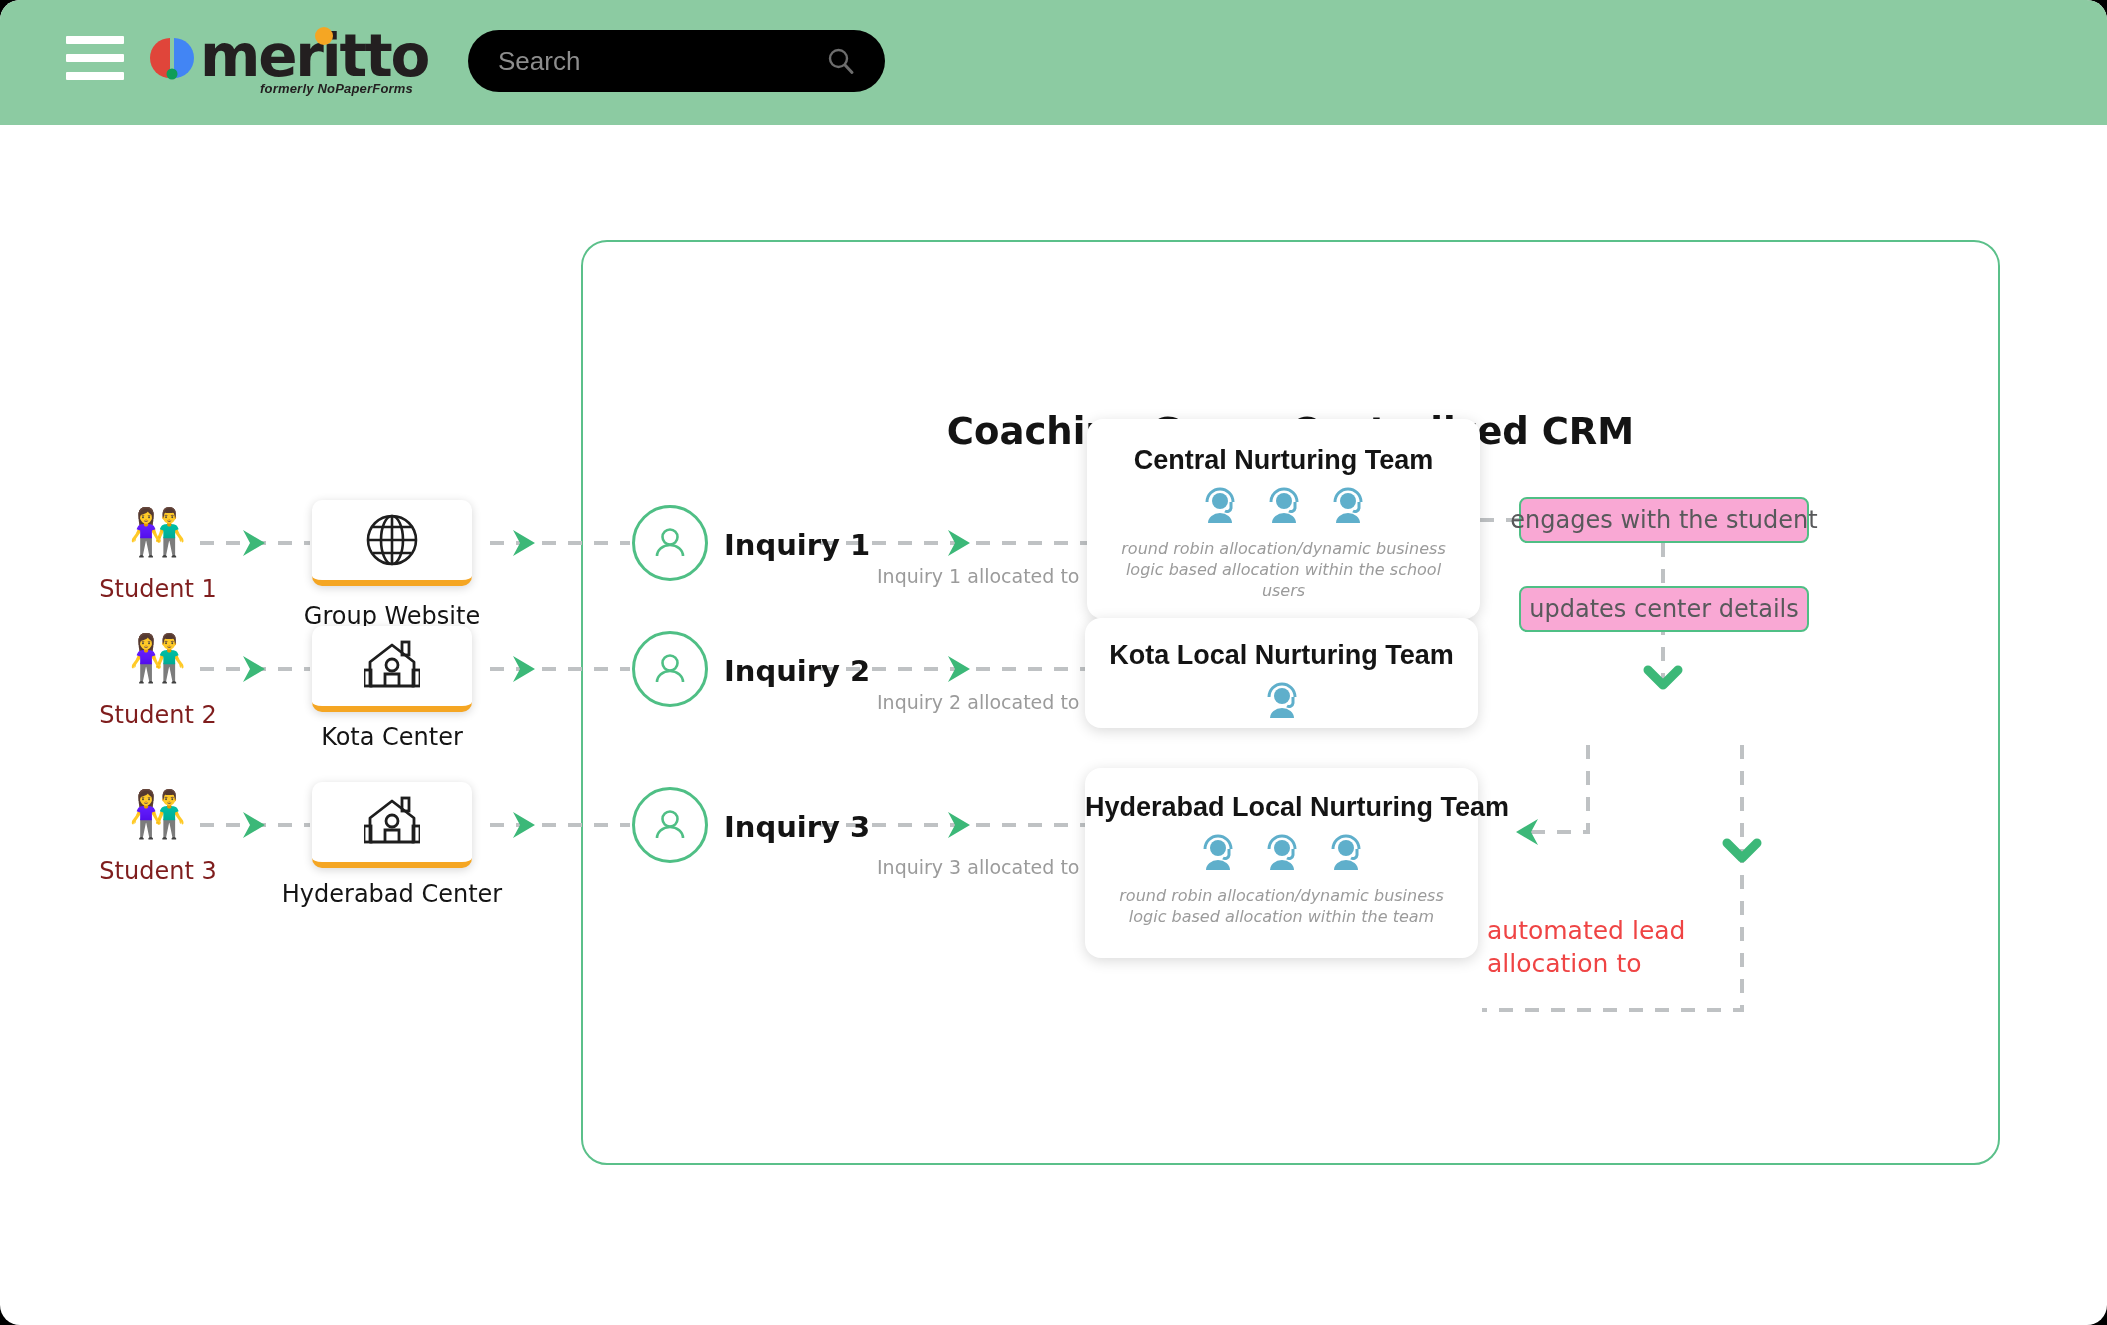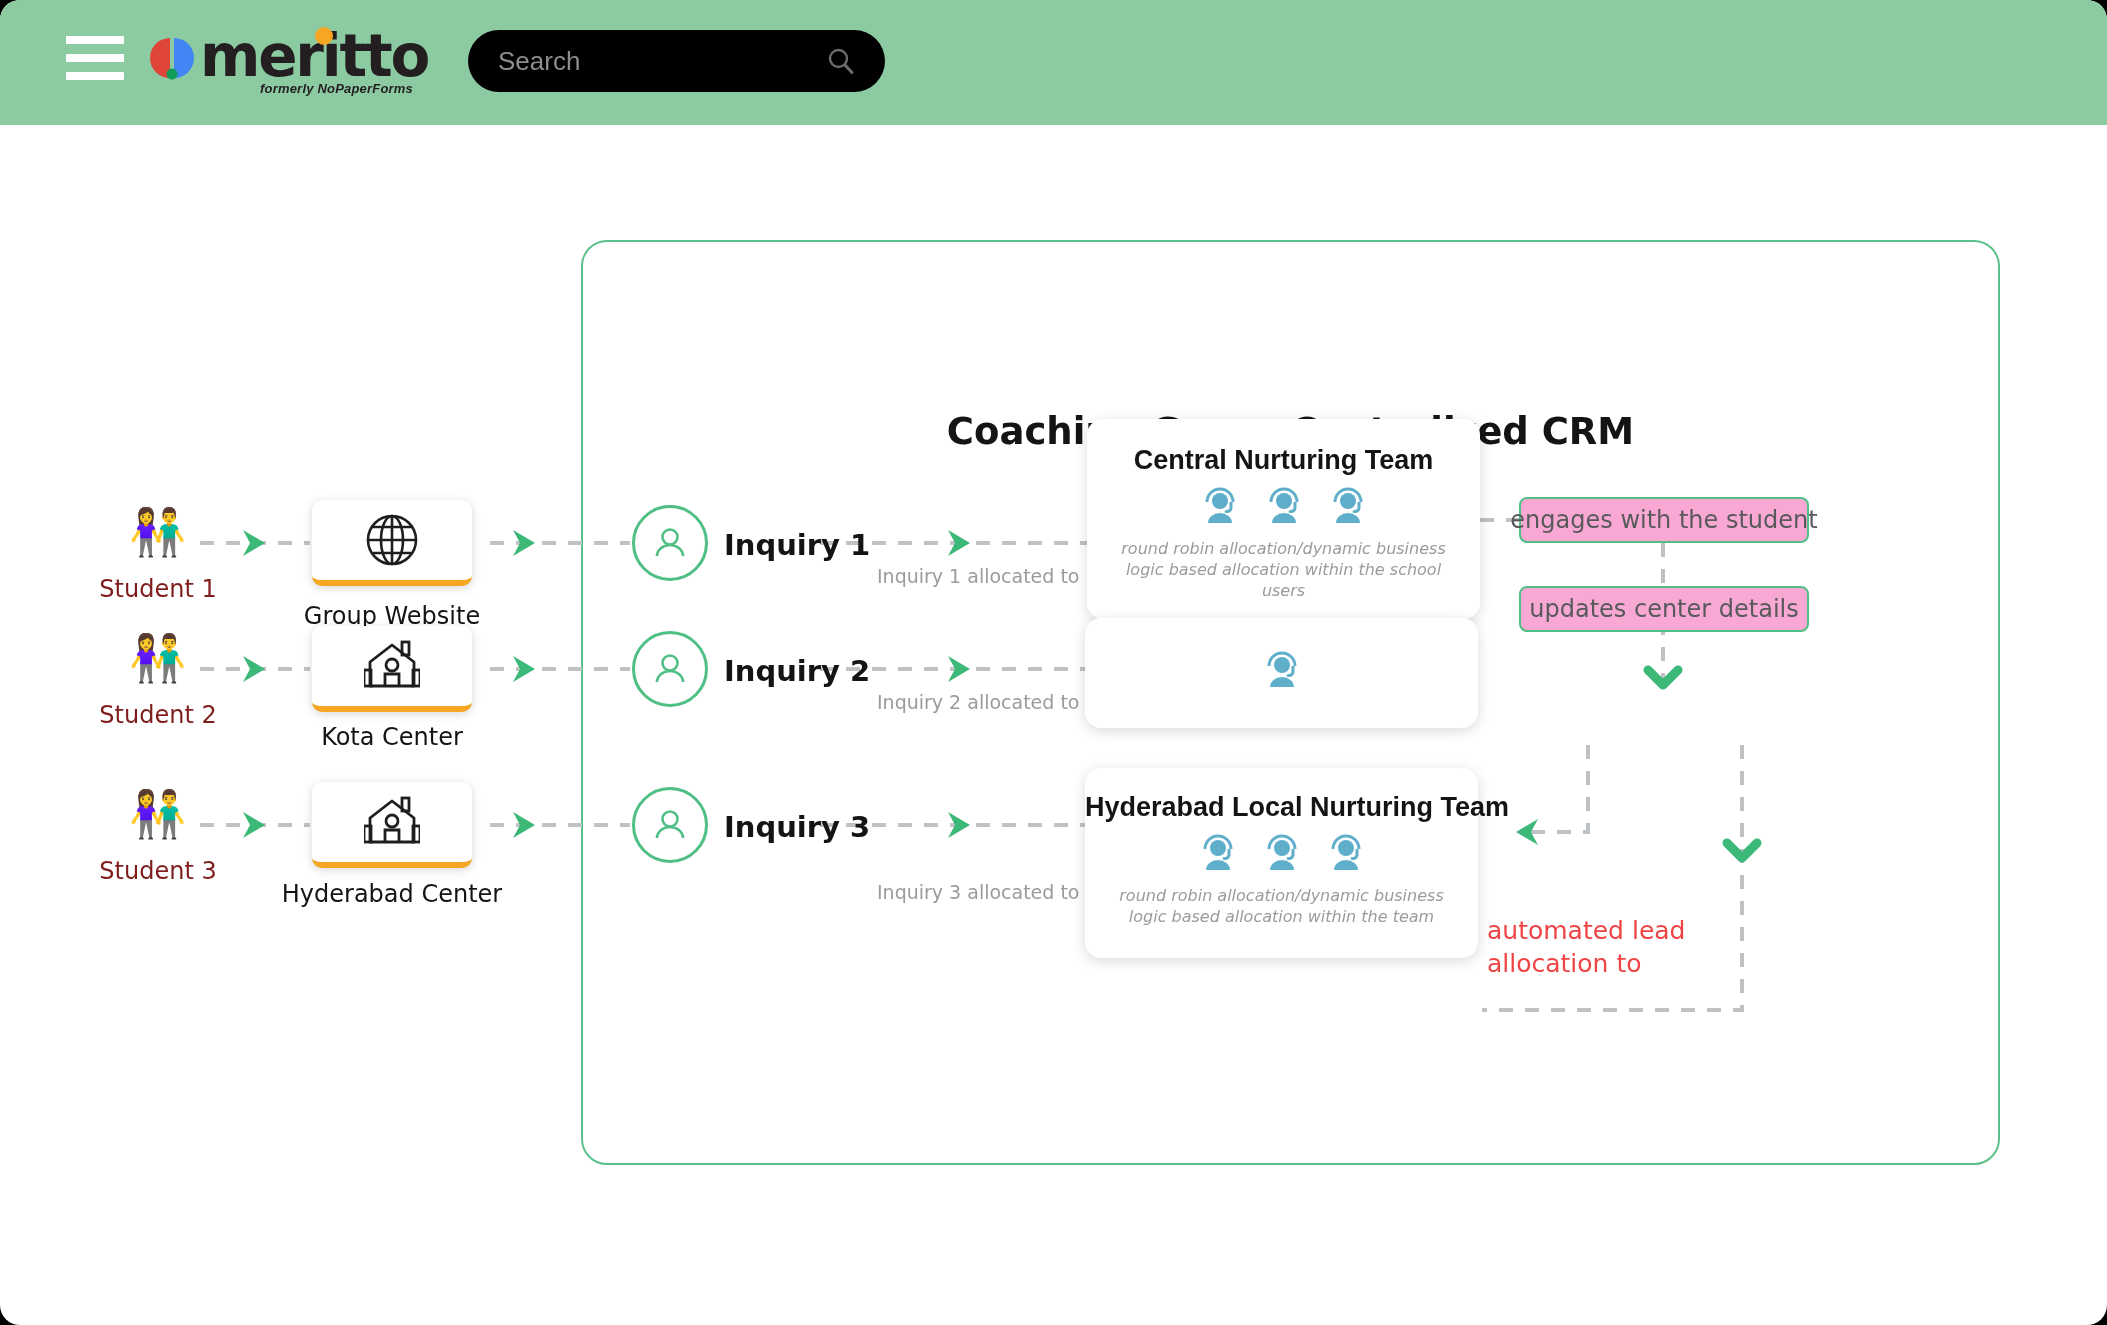--- a/index.html
+++ b/index.html
@@ -296,21 +296,21 @@
     <div class="inquiry-label" style="left:724px; top:529px;">Inquiry 2</div>
     <div class="alloc-label" style="left:877px; top:566px;">Inquiry 2 allocated to</div>
 
     <div class="inquiry-circle" style="left:632px; top:662px;">
       <svg width="40" height="40" viewBox="0 0 40 40">
         <circle cx="20" cy="14" r="7.5" fill="none" stroke="#4fbf85" stroke-width="2.6"></circle>
         <path d="M7 33 a13 11 0 0 1 26 0" fill="none" stroke="#4fbf85" stroke-width="2.6"></path>
       </svg>
     </div>
     <div class="inquiry-label" style="left:724px; top:685px;">Inquiry 3</div>
-    <div class="alloc-label" style="left:877px; top:756px;">Inquiry 3 allocated to</div>
+    <div class="alloc-label" style="left:877px; top:731px;">Inquiry 3 allocated to</div>
 
     <div class="team-card" style="left:1087px; top:294px; width:393px; height:200px; padding-top:26px;">
       <div class="team-title">Central Nurturing Team</div>
       <div class="agents">
         <svg width="36" height="38" viewBox="0 0 36 38">
           <path d="M5 16 a13 13 0 0 1 26 0" fill="none" stroke="#5fafcb" stroke-width="3"></path>
           <circle cx="18" cy="15" r="8" fill="#5fafcb"></circle>
           <path d="M6 37 a12 10 0 0 1 24 0 Z" fill="#5fafcb"></path>
           <path d="M29 16 l0 6 a4 4 0 0 1 -6 3" fill="none" stroke="#5fafcb" stroke-width="3"></path>
         </svg>
@@ -324,20 +324,21 @@
           <path d="M5 16 a13 13 0 0 1 26 0" fill="none" stroke="#5fafcb" stroke-width="3"></path>
           <circle cx="18" cy="15" r="8" fill="#5fafcb"></circle>
           <path d="M6 37 a12 10 0 0 1 24 0 Z" fill="#5fafcb"></path>
           <path d="M29 16 l0 6 a4 4 0 0 1 -6 3" fill="none" stroke="#5fafcb" stroke-width="3"></path>
         </svg>
       </div>
       <div class="team-note" style="padding:0 22px;">round robin allocation/dynamic business logic based allocation within the school users</div>
     </div>
 
     <div class="team-card" style="left:1085px; top:493px; width:393px; height:110px; padding-top:22px;">
+      <div class="team-title">Kota Local Nurturing Team</div>
       <div class="agents">
         <svg width="36" height="38" viewBox="0 0 36 38">
           <path d="M5 16 a13 13 0 0 1 26 0" fill="none" stroke="#5fafcb" stroke-width="3"></path>
           <circle cx="18" cy="15" r="8" fill="#5fafcb"></circle>
           <path d="M6 37 a12 10 0 0 1 24 0 Z" fill="#5fafcb"></path>
           <path d="M29 16 l0 6 a4 4 0 0 1 -6 3" fill="none" stroke="#5fafcb" stroke-width="3"></path>
         </svg>
       </div>
     </div>
 

